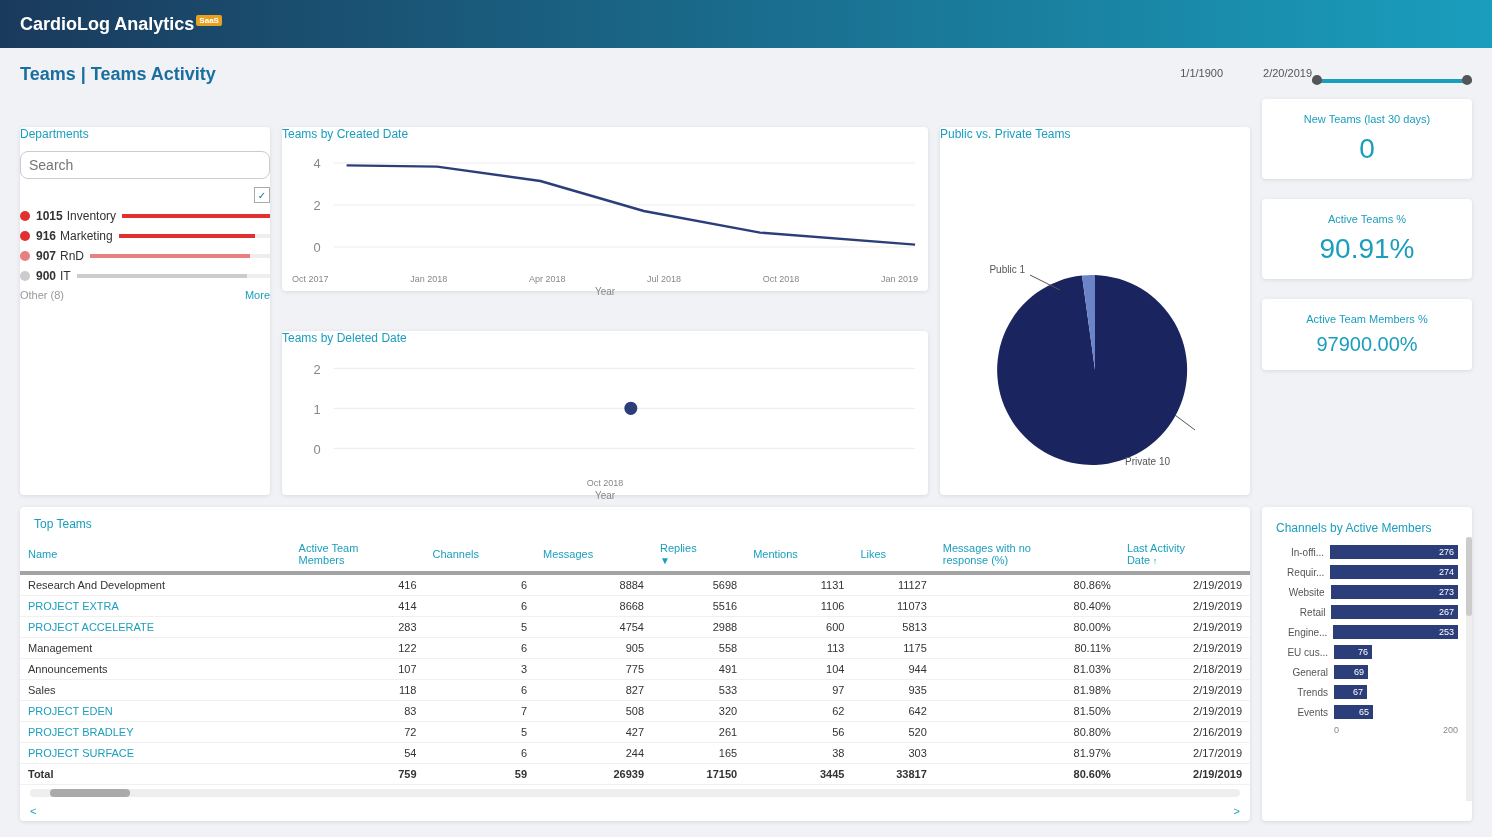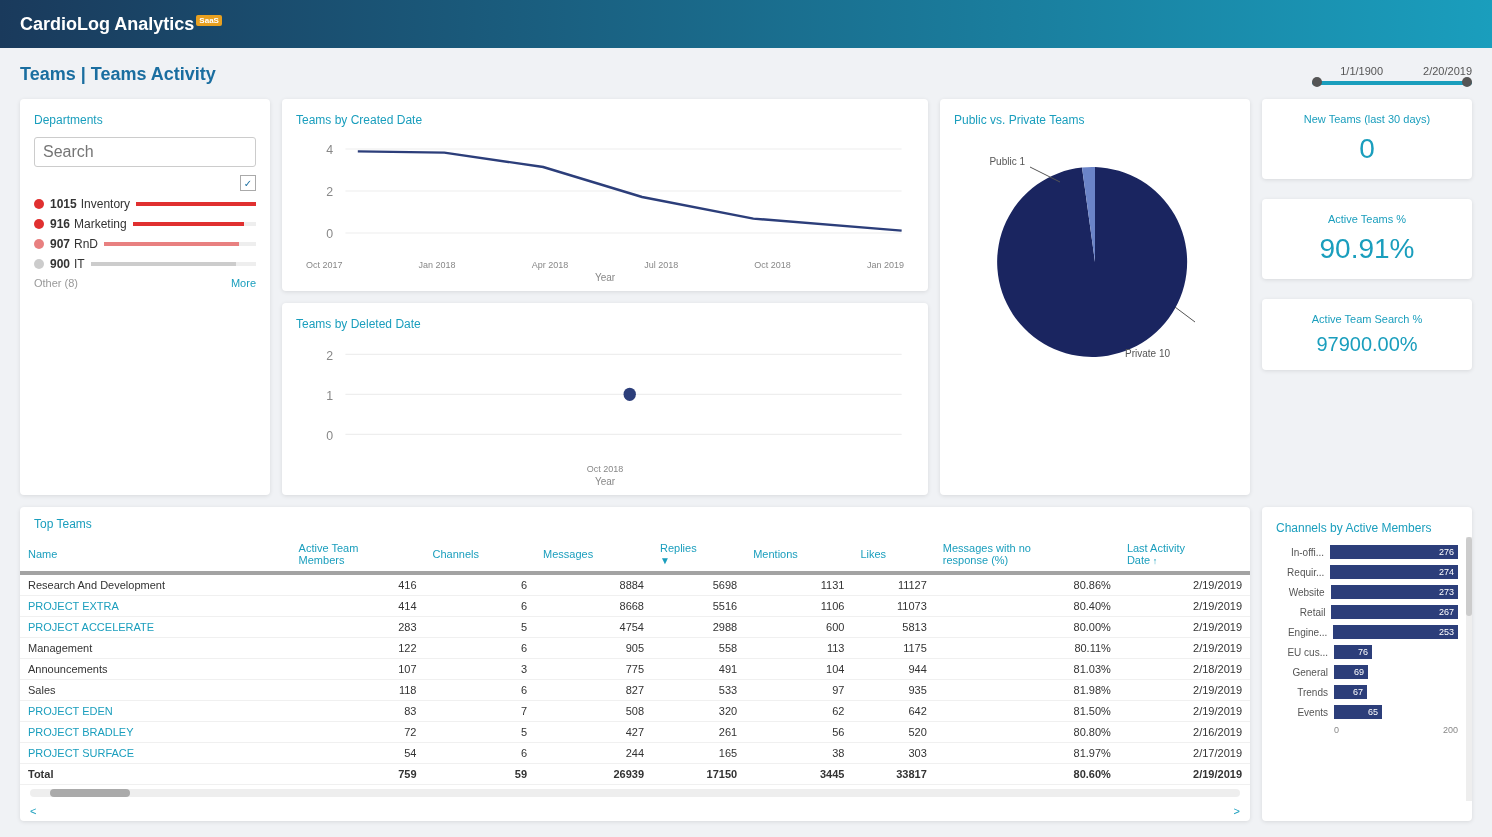--- a/index.html
+++ b/index.html
@@ -38,21 +38,21 @@
       margin-bottom: 14px;
       text-align: right;
     }
     .page-title {
       font-size: 18px;
       font-weight: 600;
       color: #1a6ea0;
     }
     .date-range {
       display: flex;
-      flex-direction: column;
+      flex-direction: row;
       align-items: flex-end;
     }
     .date-range-labels {
       display: flex;
       gap: 40px;
       font-size: 11px;
       color: #555;
       margin-bottom: 4px;
     }
     .slider-track {
@@ -85,37 +85,37 @@
     .main-grid {
       display: grid;
       grid-template-columns: 250px 1fr 310px 210px;
       gap: 12px;
     }
 
     
     .card {
       background: white;
       border-radius: 4px;
-      padding: 14px;
       box-shadow: 0 1px 4px rgba(0,0,0,0.1);
+      margin-top: 28px;
     }
     .card-title {
       font-size: 12px;
       color: #1a9ebd;
       margin-bottom: 10px;
       font-weight: 400;
     }
 
     
     .dept-search {
       border: 1px solid #ccc;
-      border-radius: 3px;
+      border-radius: 8px;
       padding: 5px 8px;
       width: 100%;
-      font-size: 16px;
+      font-size: 14px;
       color: #999;
       margin-bottom: 8px;
     }
     .dept-checkbox-row {
       display: flex;
       justify-content: flex-end;
       margin-bottom: 6px;
     }
     .dept-checkbox {
       width: 16px;
@@ -197,21 +197,21 @@
     }
 
     
     .pie-card {
       display: flex;
       flex-direction: column;
     }
     .pie-wrapper {
       display: flex;
       justify-content: center;
-      align-items: flex-start;
+      align-items: flex-end;
       flex: 1;
       padding: 10px 0;
     }
 
     
     .stats-col {
       display: flex;
       flex-direction: column;
       gap: 20px;
     }
@@ -512,21 +512,21 @@
     <div class="stats-col">
       <div class="stat-card">
         <div class="stat-label">New Teams (last 30 days)</div>
         <div class="stat-value">0</div>
       </div>
       <div class="stat-card">
         <div class="stat-label">Active Teams %</div>
         <div class="stat-value">90.91%</div>
       </div>
       <div class="stat-card">
-        <div class="stat-label">Active Team Search %</div>
+        <div class="stat-label">Active Team Members %</div>
         <div class="stat-value" style="font-size:20px;">97900.00%</div>
       </div>
     </div>
 
   </div>
 
   <div class="bottom-grid">
 
     <div class="table-card">
       <div class="table-card-title">Top Teams</div>
@@ -696,21 +696,21 @@
         <div class="bar-row">
           <span class="bar-label">General</span>
           <div class="bar-fill" style="width:34px;">69</div>
         </div>
         <div class="bar-row">
           <span class="bar-label">Trends</span>
           <div class="bar-fill" style="width:33px;">67</div>
         </div>
         <div class="bar-row">
           <span class="bar-label">Events</span>
-          <div class="bar-fill" style="width:48px;">65</div>
+          <div class="bar-fill" style="width:39px;">65</div>
         </div>
       </div>
       <div class="bar-axis">
         <span>0</span>
         <span>200</span>
       </div>
       <div class="scrollbar-v" style="top:30px;height:calc(100% - 50px);">
         <div class="scrollbar-v-thumb"></div>
       </div>
     </div>

